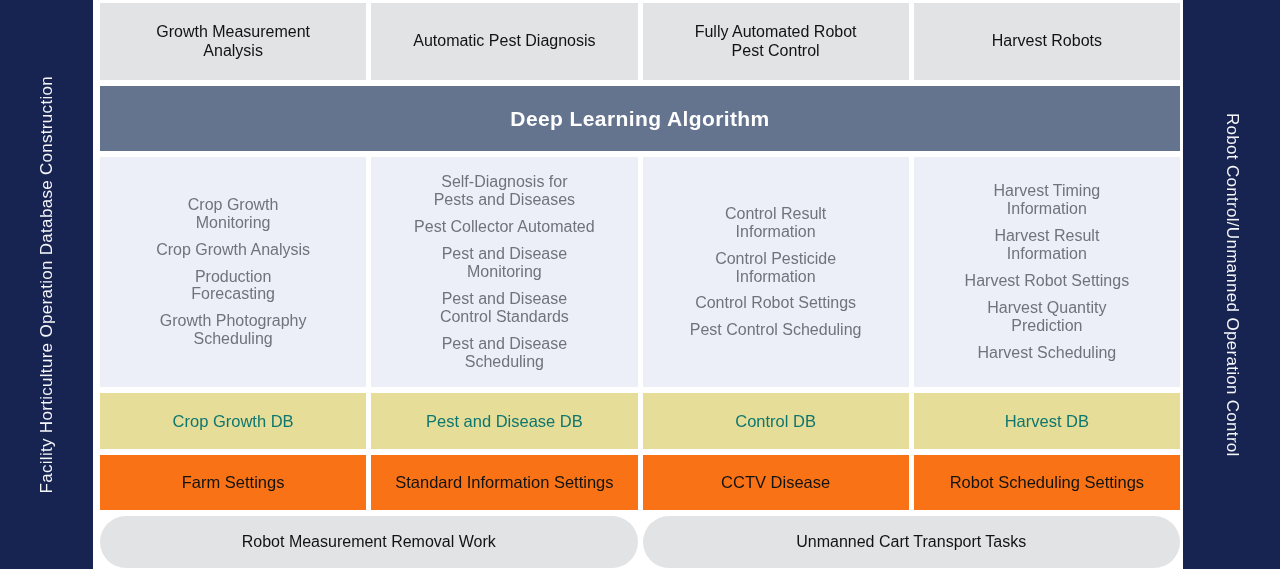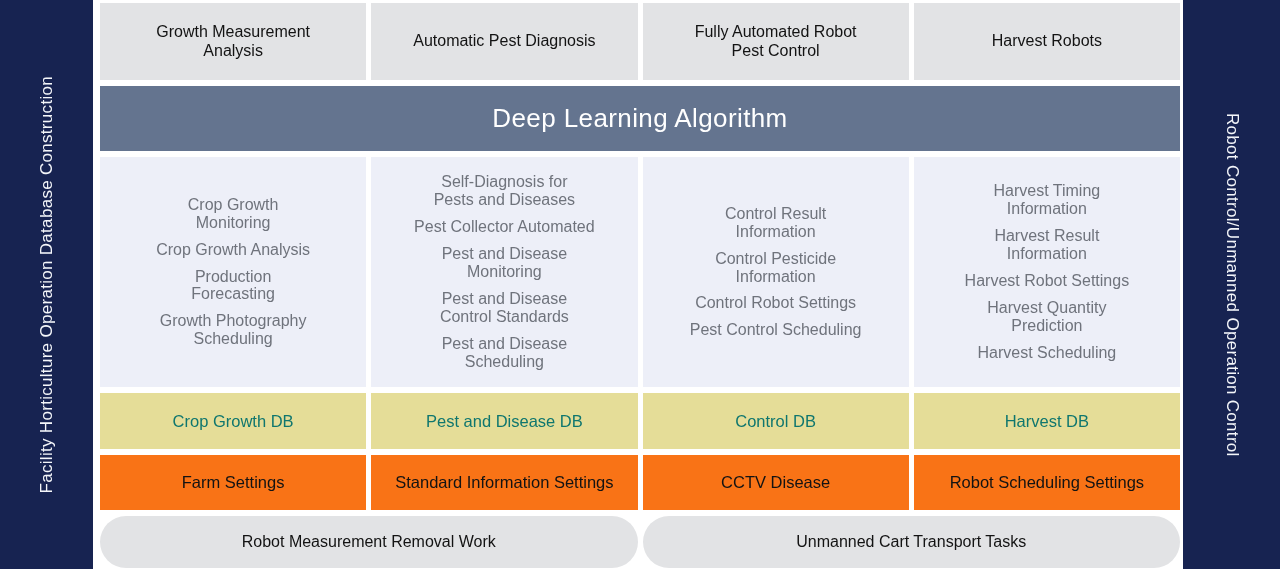--- a/index.html
+++ b/index.html
@@ -31,21 +31,21 @@
     text-align: center; white-space: pre-line;
   }
   .box.gray {
     background: #e2e3e5; color: #131313; font-size: 16px; line-height: 1.15;
   }
   .banner {
     grid-column: 1 / span 4; background: #64748f;
     display: flex; align-items: center; justify-content: center;
   }
   .banner span {
-    color: #ffffff; font-size: 26px; font-weight: normal; letter-spacing: 0.4px;
+    color: #ffffff; font-size: 21px; font-weight: bold; letter-spacing: 0.4px;
   }
   .list-box {
     background: #edeff8; display: flex; flex-direction: column;
     align-items: center; justify-content: center; gap: 9px; padding: 8px 6px;
   }
   .list-item {
     color: #6f737c; font-size: 16px; line-height: 1.12; text-align: center;
     white-space: pre-line;
   }
   .box.yellow { background: #e5dd98; color: #0f766e; font-size: 16.5px; }

